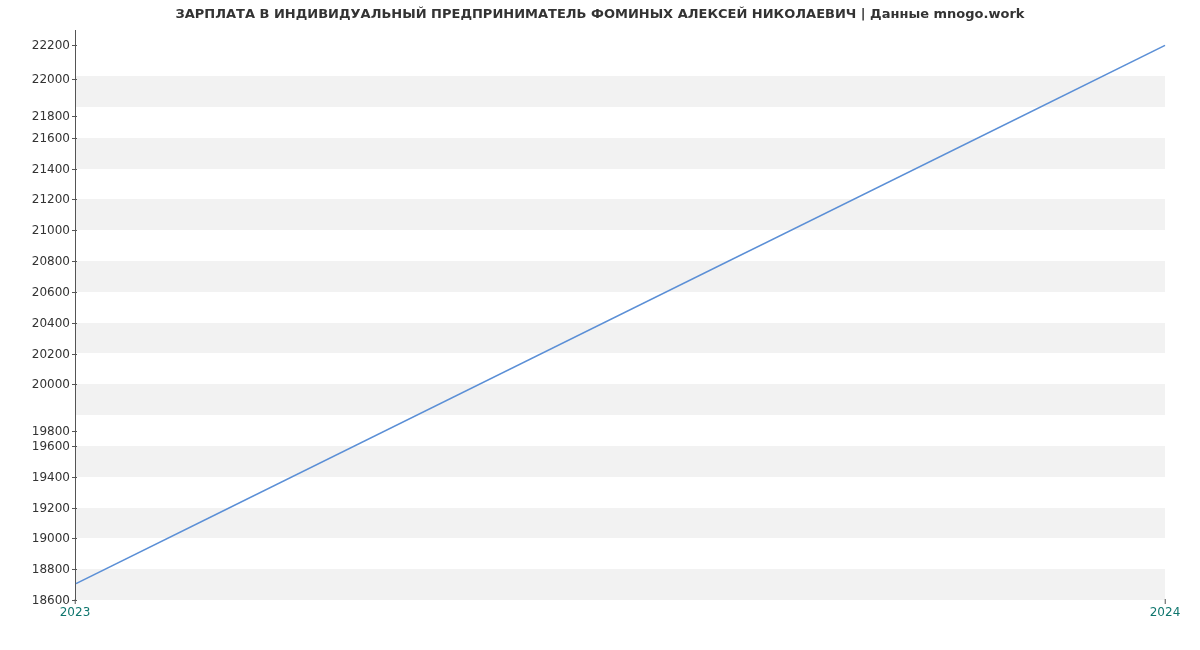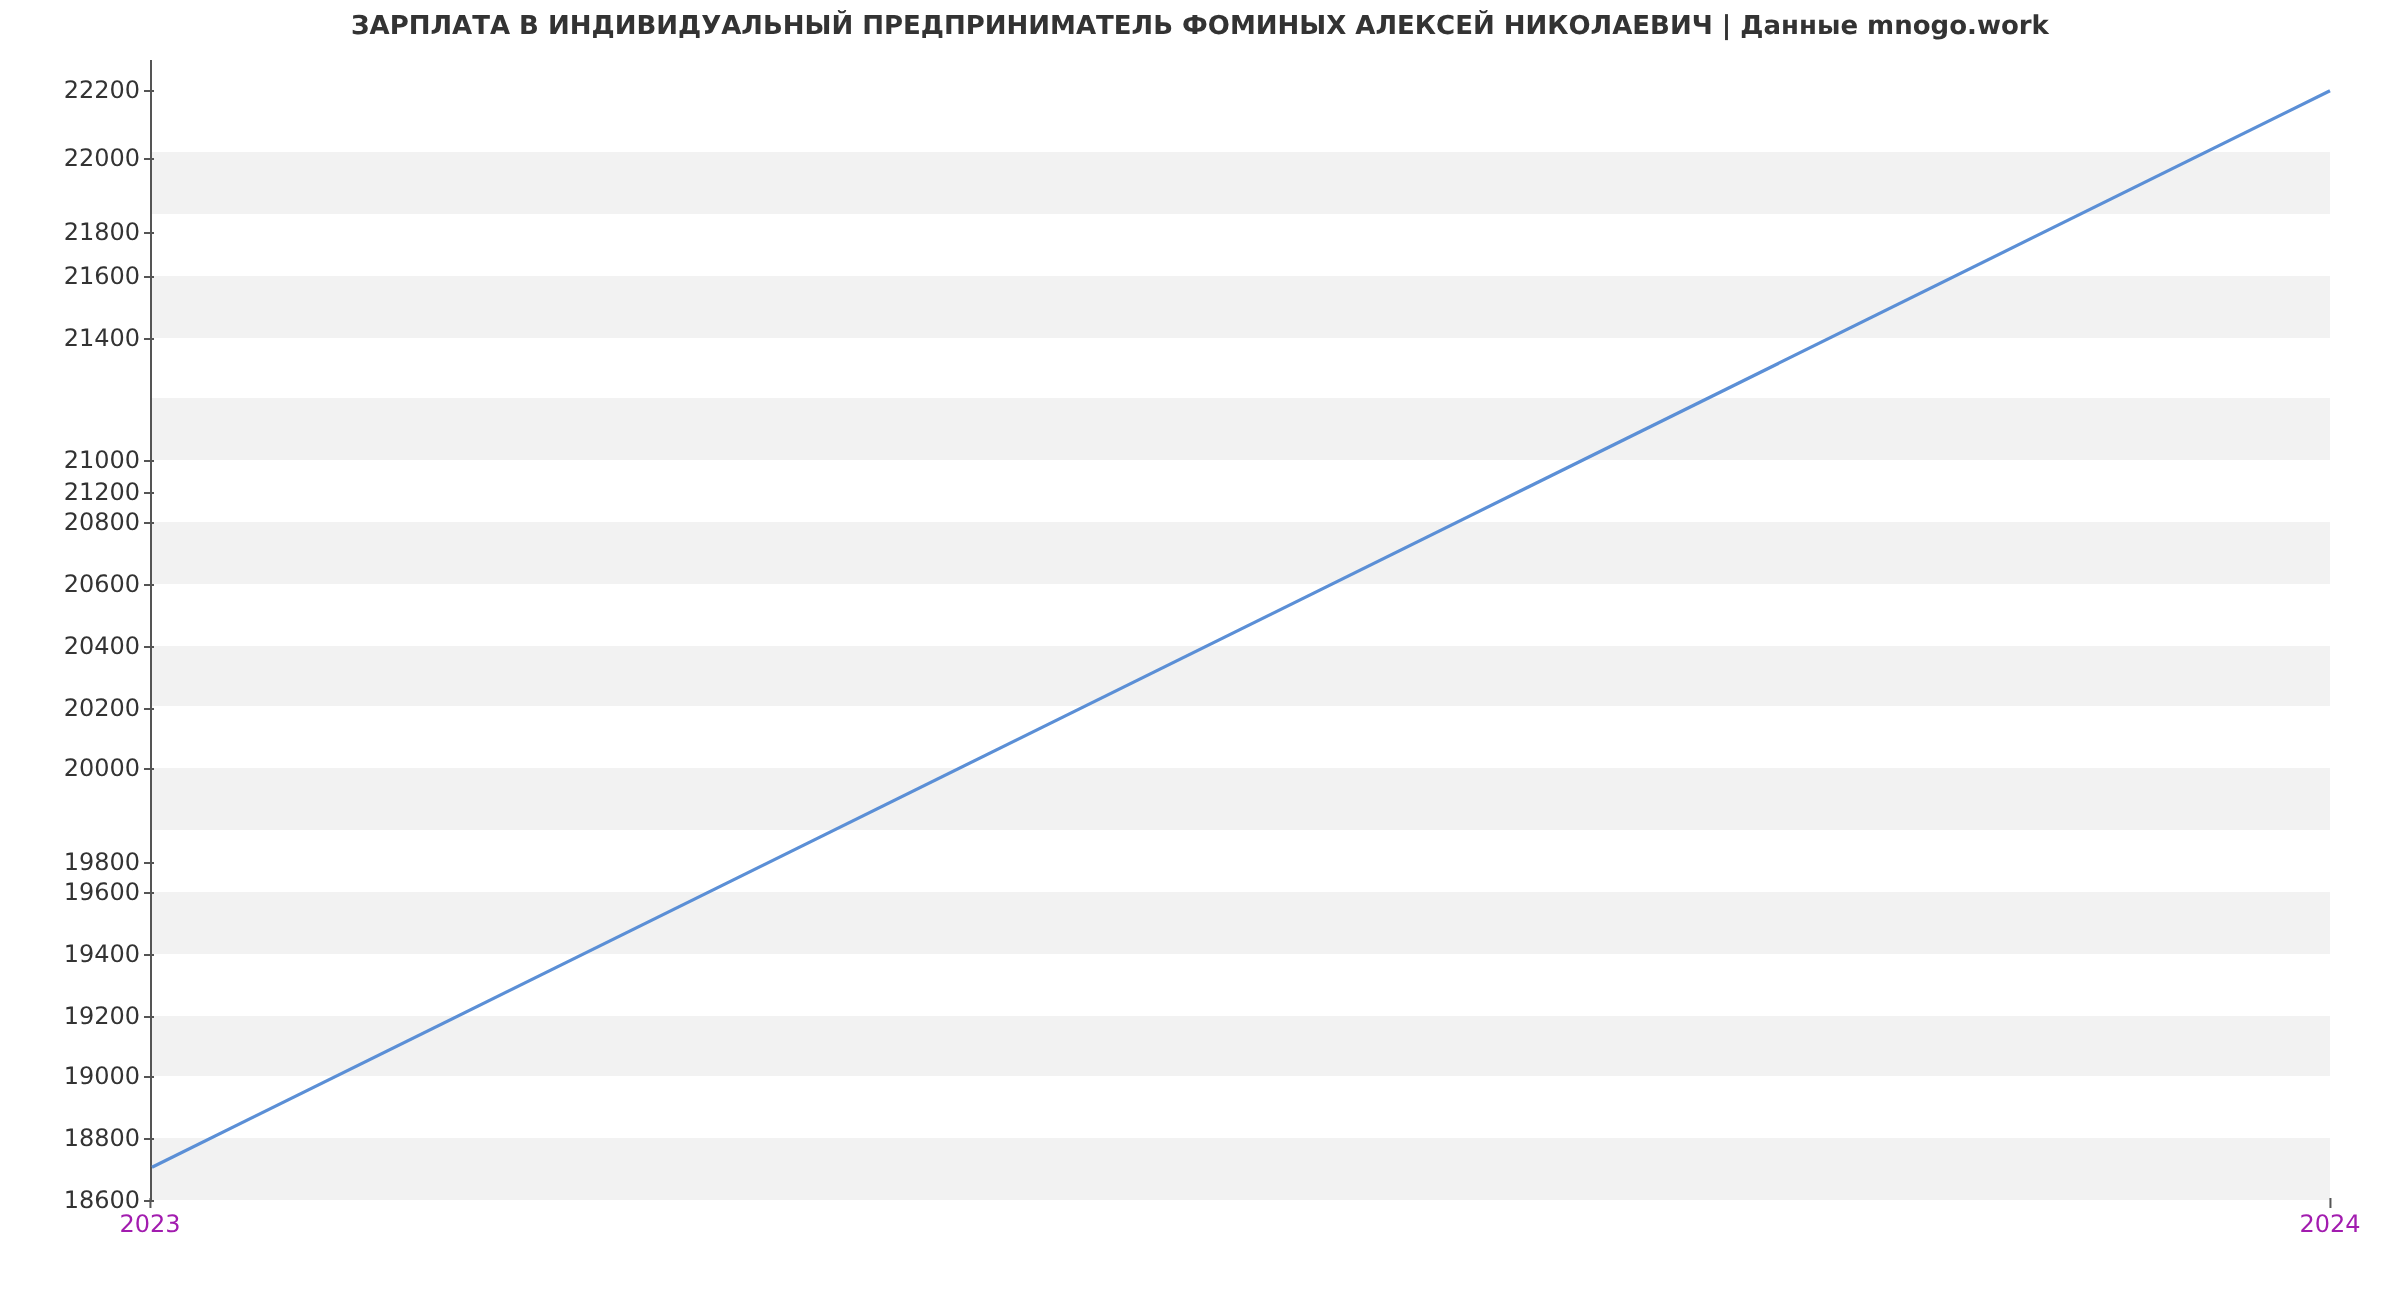--- a/index.html
+++ b/index.html
@@ -58,21 +58,21 @@
     right: -7px;
     top: 50%;
     width: 5px;
     height: 1px;
     background: #555;
   }
   .xtick {
     position: absolute;
     top: 605px;
     font-size: 12px;
-    color: #a21caf;
+    color: #0f766e;
     transform: translateX(-50%);
     text-align: center;
   }
   .xtick .tickmark {
     position: absolute;
     left: 50%;
     top: -6px;
     width: 1px;
     height: 5px;
     background: #555;
@@ -123,21 +123,21 @@
     <div class="ytick" style="top: 507.568px;">19200<div class="tickmark"></div></div>
     <div class="ytick" style="top: 476.757px;">19400<div class="tickmark"></div></div>
     <div class="ytick" style="top: 445.946px;">19600<div class="tickmark"></div></div>
     <div class="ytick" style="top: 415.135px; margin-top: 16px;">19800<div class="tickmark"></div></div>
     <div class="ytick" style="top: 384.324px;">20000<div class="tickmark"></div></div>
     <div class="ytick" style="top: 353.514px;">20200<div class="tickmark"></div></div>
     <div class="ytick" style="top: 322.703px;">20400<div class="tickmark"></div></div>
     <div class="ytick" style="top: 291.892px;">20600<div class="tickmark"></div></div>
     <div class="ytick" style="top: 261.081px;">20800<div class="tickmark"></div></div>
     <div class="ytick" style="top: 230.27px;">21000<div class="tickmark"></div></div>
-    <div class="ytick" style="top: 199.459px; margin-top: 47px;">21200<div class="tickmark"></div></div>
+    <div class="ytick" style="top: 199.459px;">21200<div class="tickmark"></div></div>
     <div class="ytick" style="top: 168.649px;">21400<div class="tickmark"></div></div>
     <div class="ytick" style="top: 137.838px;">21600<div class="tickmark"></div></div>
     <div class="ytick" style="top: 116px;">21800<div class="tickmark"></div></div>
     <div class="ytick" style="top: 79px;">22000<div class="tickmark"></div></div>
     <div class="ytick" style="top: 45.4054px;">22200<div class="tickmark"></div></div>
     <div class="xtick" style="left: 75px;">2023<div class="tickmark"></div></div>
     <div class="xtick" style="left: 1165px;">2024<div class="tickmark"></div></div>
   </div>
 
 </body></html>

